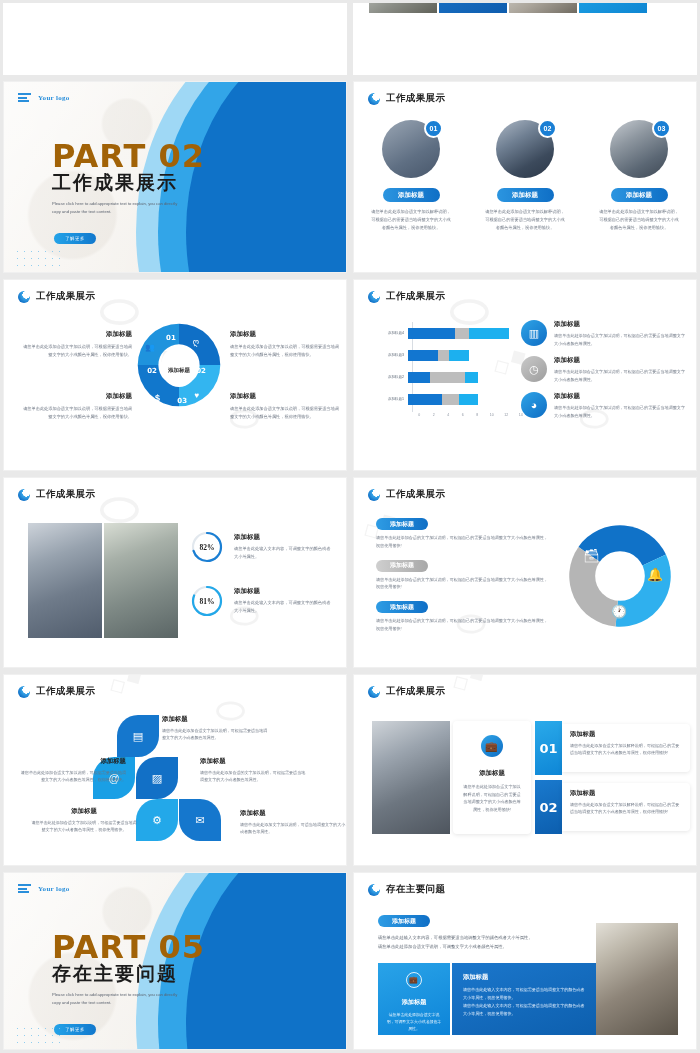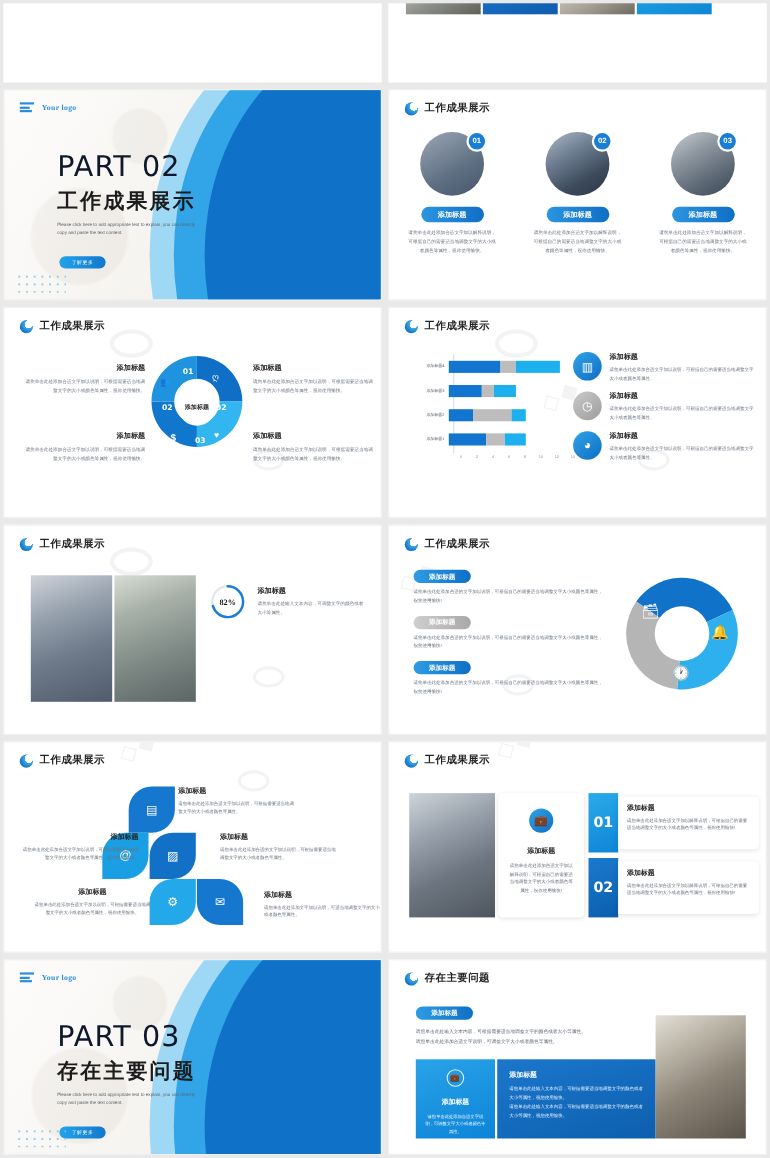--- a/index.html
+++ b/index.html
@@ -42,21 +42,21 @@
   .arc1 { width:330px; height:420px; right:-120px; top:-60px; background:#9fd8f5; }
   .arc2 { width:320px; height:410px; right:-132px; top:-55px; background:#32a5e8; }
   .arc3 { width:310px; height:400px; right:-150px; top:-50px; background:#0f72c8; }
   .part-logo { position:absolute; left:14px; top:11px; display:flex; align-items:center; gap:7px; }
   .part-logo .bars { width:13px; height:9px; display:flex; flex-direction:column; justify-content:space-between; }
   .part-logo .bars i { display:block; height:2px; background:#2a8fdb; }
   .part-logo .bars i:nth-child(1){ width:13px; }
   .part-logo .bars i:nth-child(2){ width:9px; }
   .part-logo .bars i:nth-child(3){ width:11px; }
   .part-logo .lg { font-family:"Liberation Serif",serif; font-weight:bold; font-size:7px; color:#2a8fdb; letter-spacing:.3px; }
-  .part-num { position:absolute; left:48px; top:55px; font-size:26px; font-weight:normal; color:#0f172a;
+  .part-num { position:absolute; left:48px; top:55px; font-size:32px; font-weight:bold; color:#a16207;
       font-family:"DejaVu Sans",sans-serif; letter-spacing:1px; }
   .part-sub { position:absolute; left:48px; top:88px; font-family:"Liberation Serif",serif; font-weight:bold;
       font-size:19px; color:#1c1c1c; letter-spacing:2px; }
   .part-desc { position:absolute; left:48px; top:118px; width:135px; font-size:4.2px; line-height:1.9; color:#5c6470; }
   .part-btn { position:absolute; left:50px; top:151px; width:42px; height:11px; border-radius:6px;
      background:linear-gradient(90deg,#24a3e8,#1178cd); color:#fff; font-size:4.4px; display:flex;
      align-items:center; justify-content:center; letter-spacing:.5px; }
   .dots { position:absolute; left:10px; bottom:6px; width:46px; height:18px;
      background-image:radial-gradient(#7fc6ee 0.8px, transparent 0.9px);
      background-size:7px 7px; opacity:.85; }
@@ -408,20 +408,33 @@
             <circle cx="17" cy="17" r="14" fill="none" stroke="#e2e8ee" stroke-width="2.2"></circle>
             <circle cx="17" cy="17" r="14" fill="none" stroke="#1a7fd4" stroke-width="2.2" stroke-dasharray="61.6 88" stroke-linecap="round"></circle>
           </svg>
           <span>82%</span>
         </div>
         <div>
           <div class="pct-t">添加标题</div>
           <div class="pct-p">请您单击此处输入文本内容，可调整文字的颜色或者大小等属性。</div>
         </div>
       </div>
+      <div class="pct-row">
+        <div class="ring">
+          <svg width="34" height="34" style="position:absolute; left:0; top:0; transform:rotate(-90deg);">
+            <circle cx="17" cy="17" r="14" fill="none" stroke="#e2e8ee" stroke-width="2.2"></circle>
+            <circle cx="17" cy="17" r="14" fill="none" stroke="#23a8e9" stroke-width="2.2" stroke-dasharray="71.2 88" stroke-linecap="round"></circle>
+          </svg>
+          <span>81%</span>
+        </div>
+        <div>
+          <div class="pct-t">添加标题</div>
+          <div class="pct-p">请您单击此处输入文本内容，可调整文字的颜色或者大小等属性。</div>
+        </div>
+      </div>
     </div>
   </div>
 
   <div class="slide">
     <div class="hdr">
       <span class="hdr-logo"></span>
       <span class="hdr-title">工作成果展示</span>
     </div>
     <div class="wm">
       <span class="w2" style="left:2%; top:18%;">◇◆</span>
@@ -529,21 +542,21 @@
     <div class="arc arc2"></div>
     <div class="arc arc3"></div>
     <div class="part-logo">
       <span class="bars">
           <i></i>
           <i></i>
           <i></i>
         </span>
       <span class="lg">Your logo</span>
     </div>
-    <div class="part-num">PART 03</div>
+    <div class="part-num">PART 05</div>
     <div class="part-sub">存在主要问题</div>
     <div class="part-desc">Please click here to add appropriate text to explain, you can directly copy and paste the text content.</div>
     <div class="part-btn">了解更多</div>
     <div class="dots"></div>
   </div>
 
   <div class="slide">
     <div class="hdr">
       <span class="hdr-logo"></span>
       <span class="hdr-title">存在主要问题</span>

